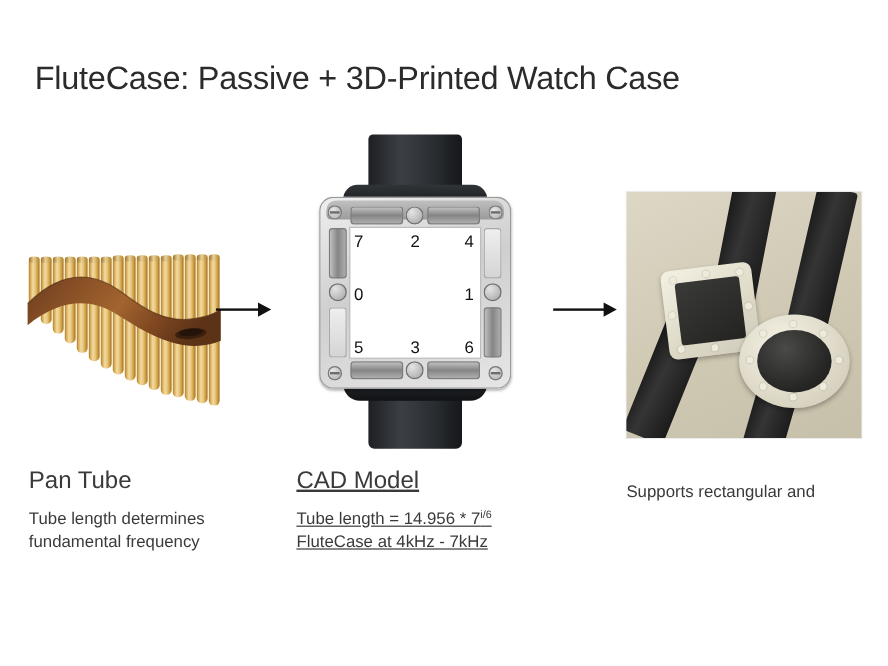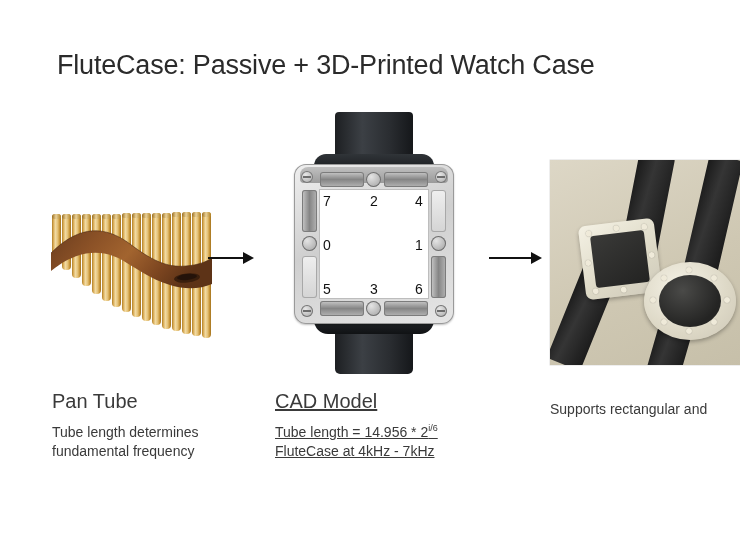--- a/index.html
+++ b/index.html
@@ -1,19 +1,19 @@
 <!DOCTYPE html>
 <html><head>
 <meta charset="utf-8">
 <style>
   html,body{margin:0;padding:0;background:#fff;}
   body{width:740px;height:555px;overflow:hidden;
        font-family:"Liberation Sans","DejaVu Sans",sans-serif;
        color:#3a3a3a;-webkit-font-smoothing:antialiased;}
-  .page{position:relative;width:644px;height:555px;background:#ffffff;margin-left:28px;}
+  .page{position:relative;width:644px;height:555px;background:#ffffff;}
 
   
   .title{position:absolute;left:29px;top:50px;font-size:27px;font-weight:400;
          letter-spacing:-0.2px;color:#2b2b2b;white-space:nowrap;}
 
   
   .col{position:absolute;}
   .col-head{font-size:20px;font-weight:400;color:#3a3a3a;white-space:nowrap;}
   .col-body{font-size:14px;line-height:19px;color:#3a3a3a;margin-top:10px;}
   .col-body .ln{white-space:nowrap;}
@@ -290,21 +290,21 @@
     <div class="col-head">Pan Tube</div>
     <div class="col-body">
       <div class="ln">Tube length determines</div>
       <div class="ln">fundamental frequency</div>
     </div>
   </div>
 
   <div class="col" id="col2">
     <div class="col-head">CAD Model</div>
     <div class="col-body">
-      <div class="ln"><span>Tube length = 14.956 * 2</span><sup>i/6</sup></div>
+      <div class="ln"><span>Tube length = 14.956 * 7</span><sup>i/6</sup></div>
       <div class="ln">FluteCase at 4kHz - 7kHz</div>
     </div>
   </div>
 
   <div class="col" id="col3">
     <div class="col-body">
       <div class="ln">Supports rectangular and</div>
     </div>
   </div>
 

